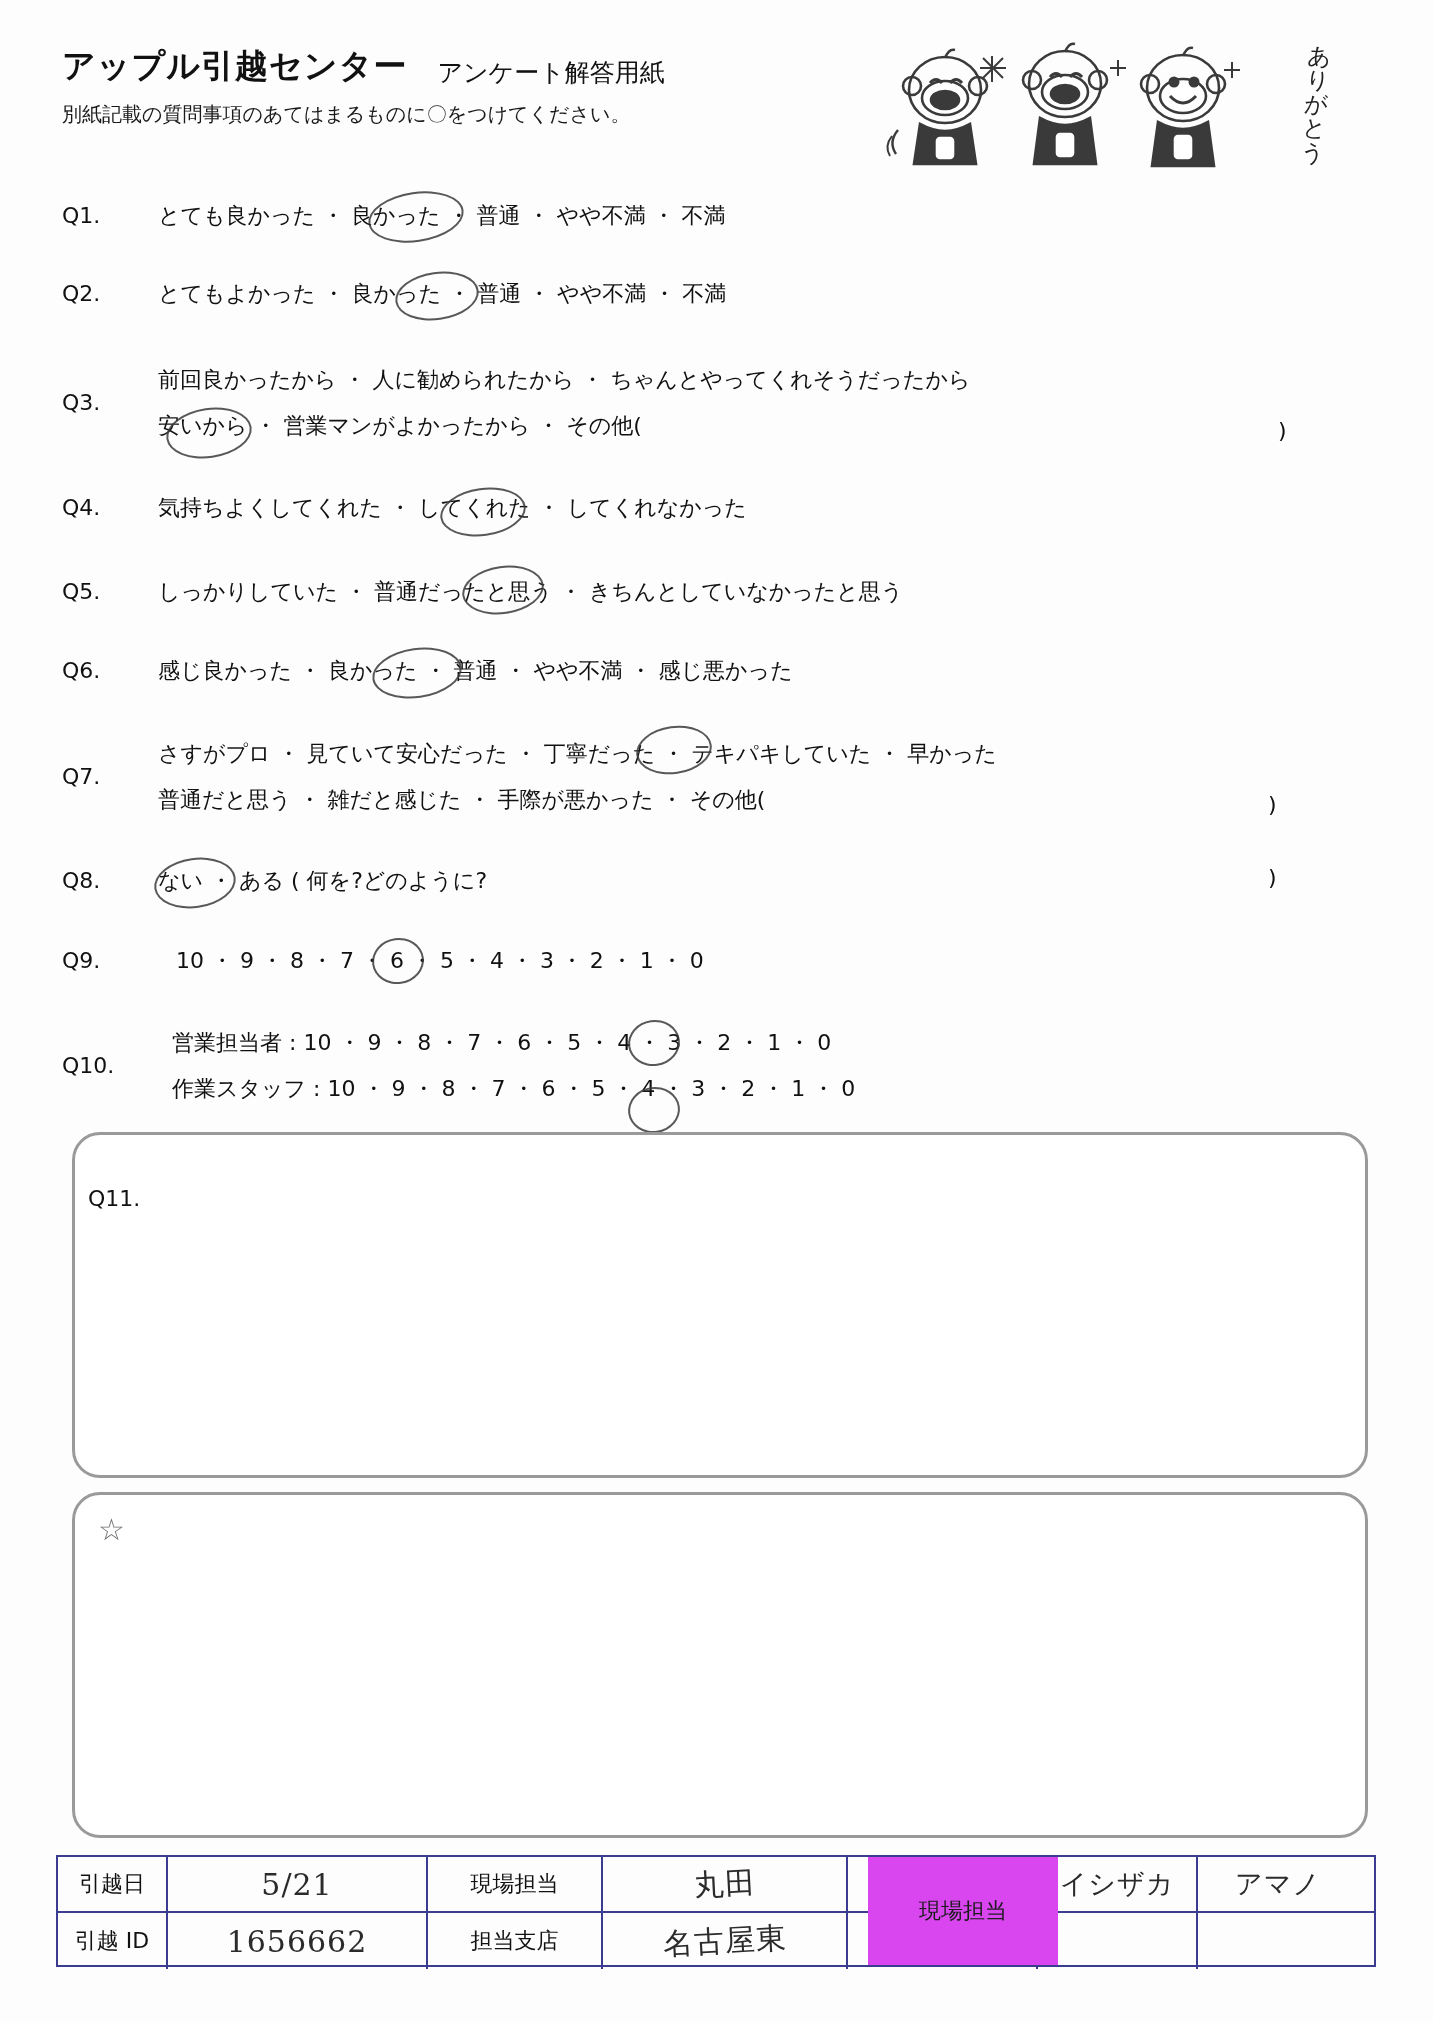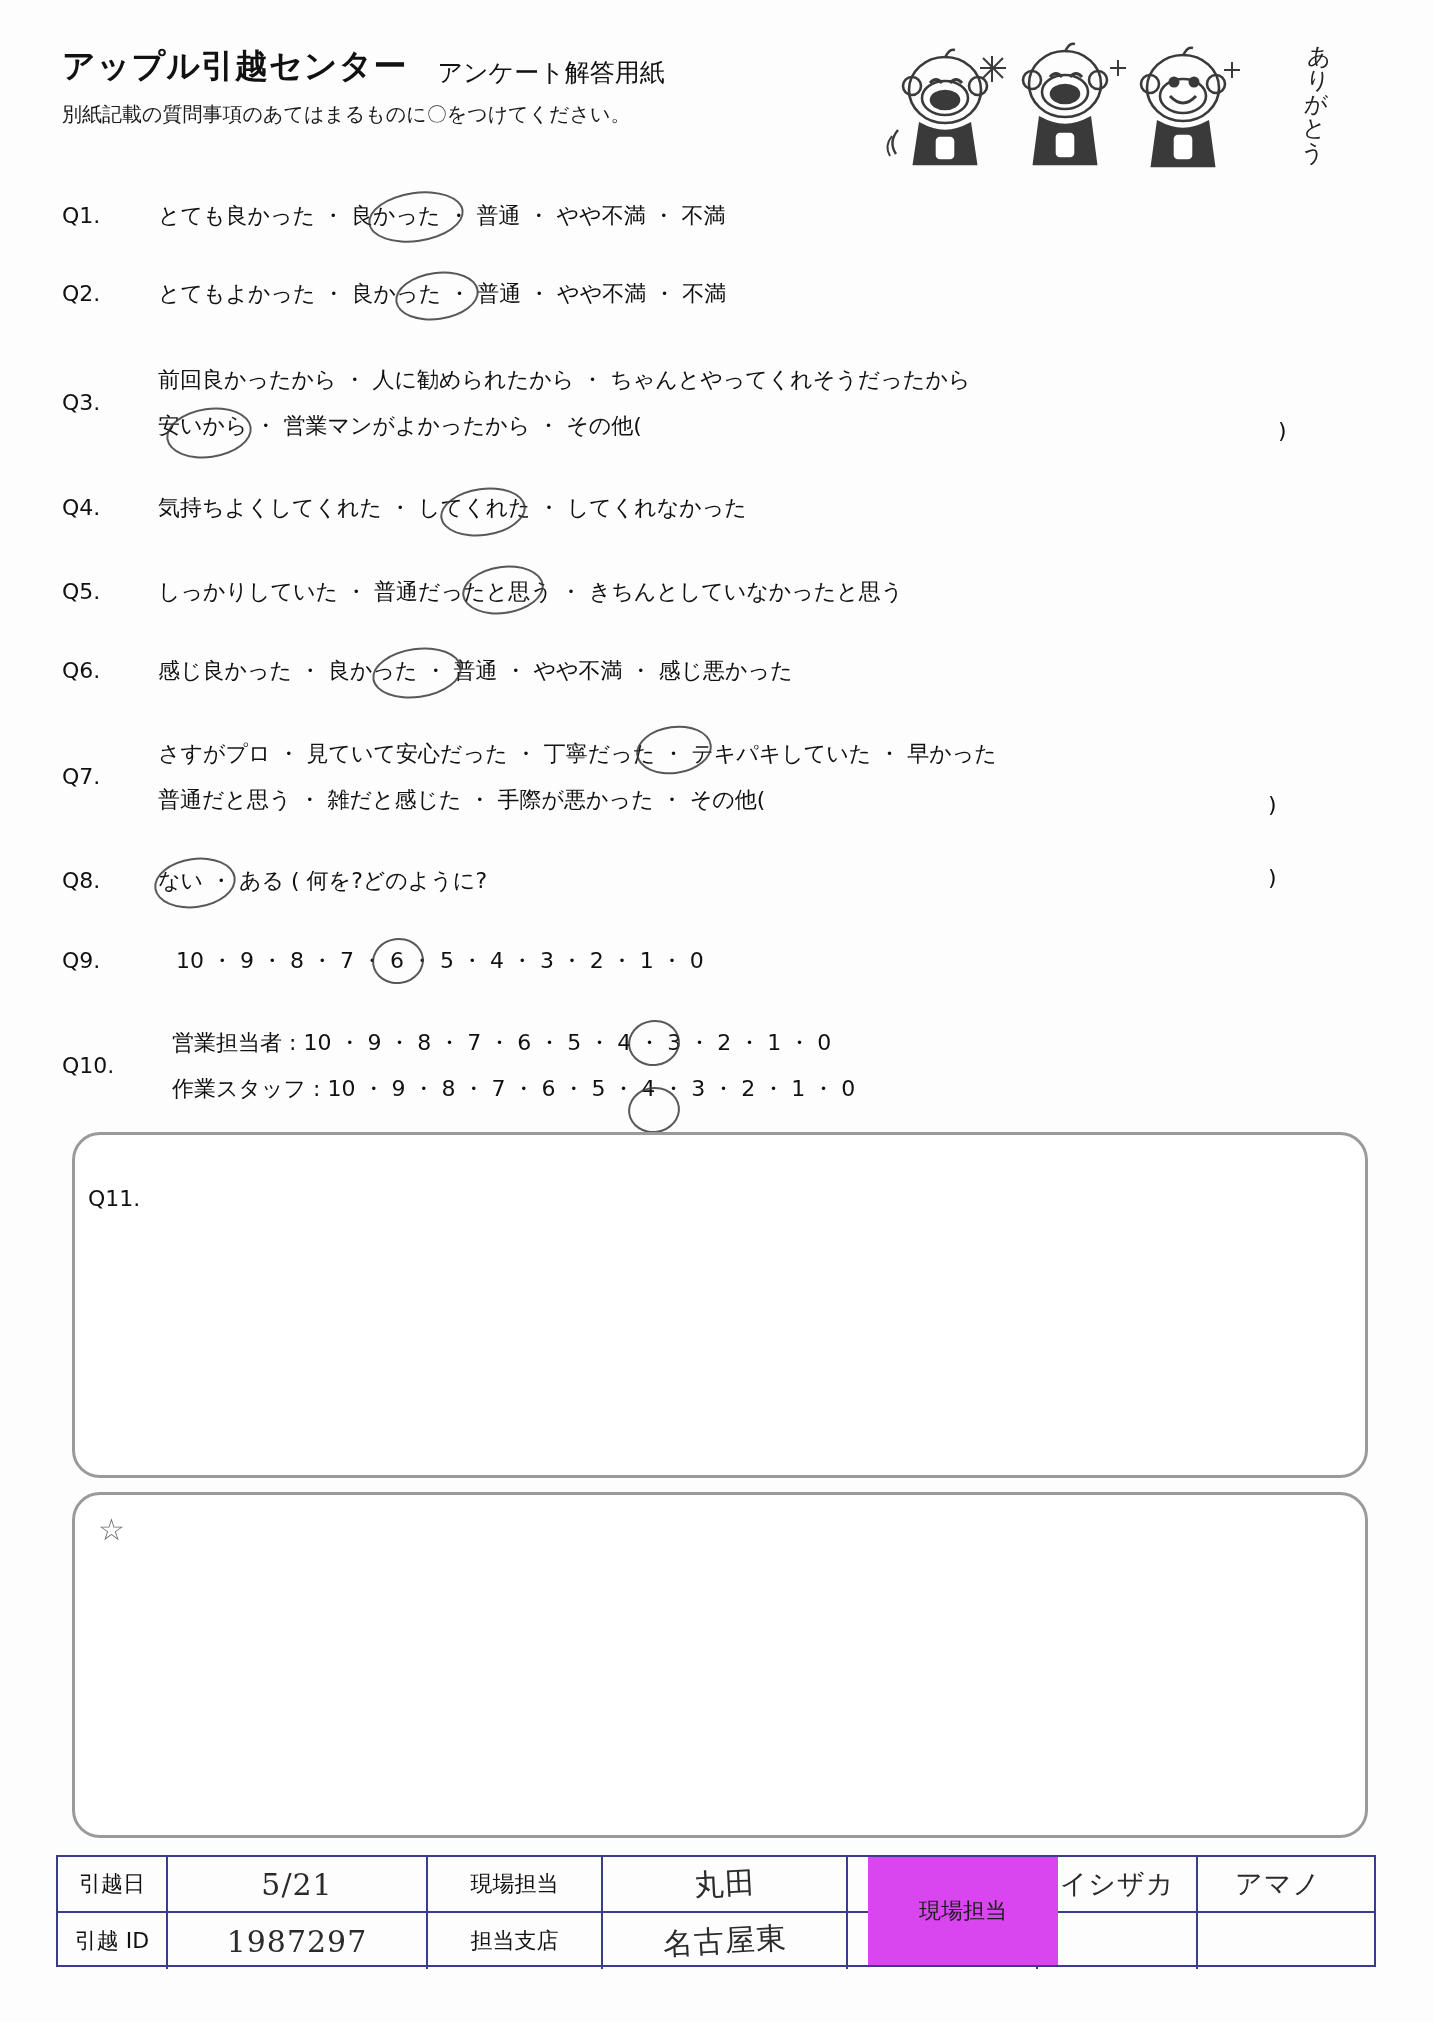--- a/index.html
+++ b/index.html
@@ -373,21 +373,21 @@
       <div class="ft-cell ft-val3">
         <span class="hand">イシザカ</span>
       </div>
       <div class="ft-cell ft-val4">
         <span class="hand">アマノ</span>
       </div>
     </div>
     <div class="ft-row">
       <div class="ft-cell ft-head">引越 ID</div>
       <div class="ft-cell ft-val">
-        <span class="hand big">1987297</span>
+        <span class="hand big">1656662</span>
       </div>
       <div class="ft-cell ft-head2">担当支店</div>
       <div class="ft-cell ft-val2">
         <span class="hand big vert">名古屋東</span>
       </div>
       <div class="ft-cell ft-head3" style="border-right:2px solid #3b3b8f"></div>
       <div class="ft-cell ft-val3"></div>
       <div class="ft-cell ft-val4"></div>
     </div>
 

